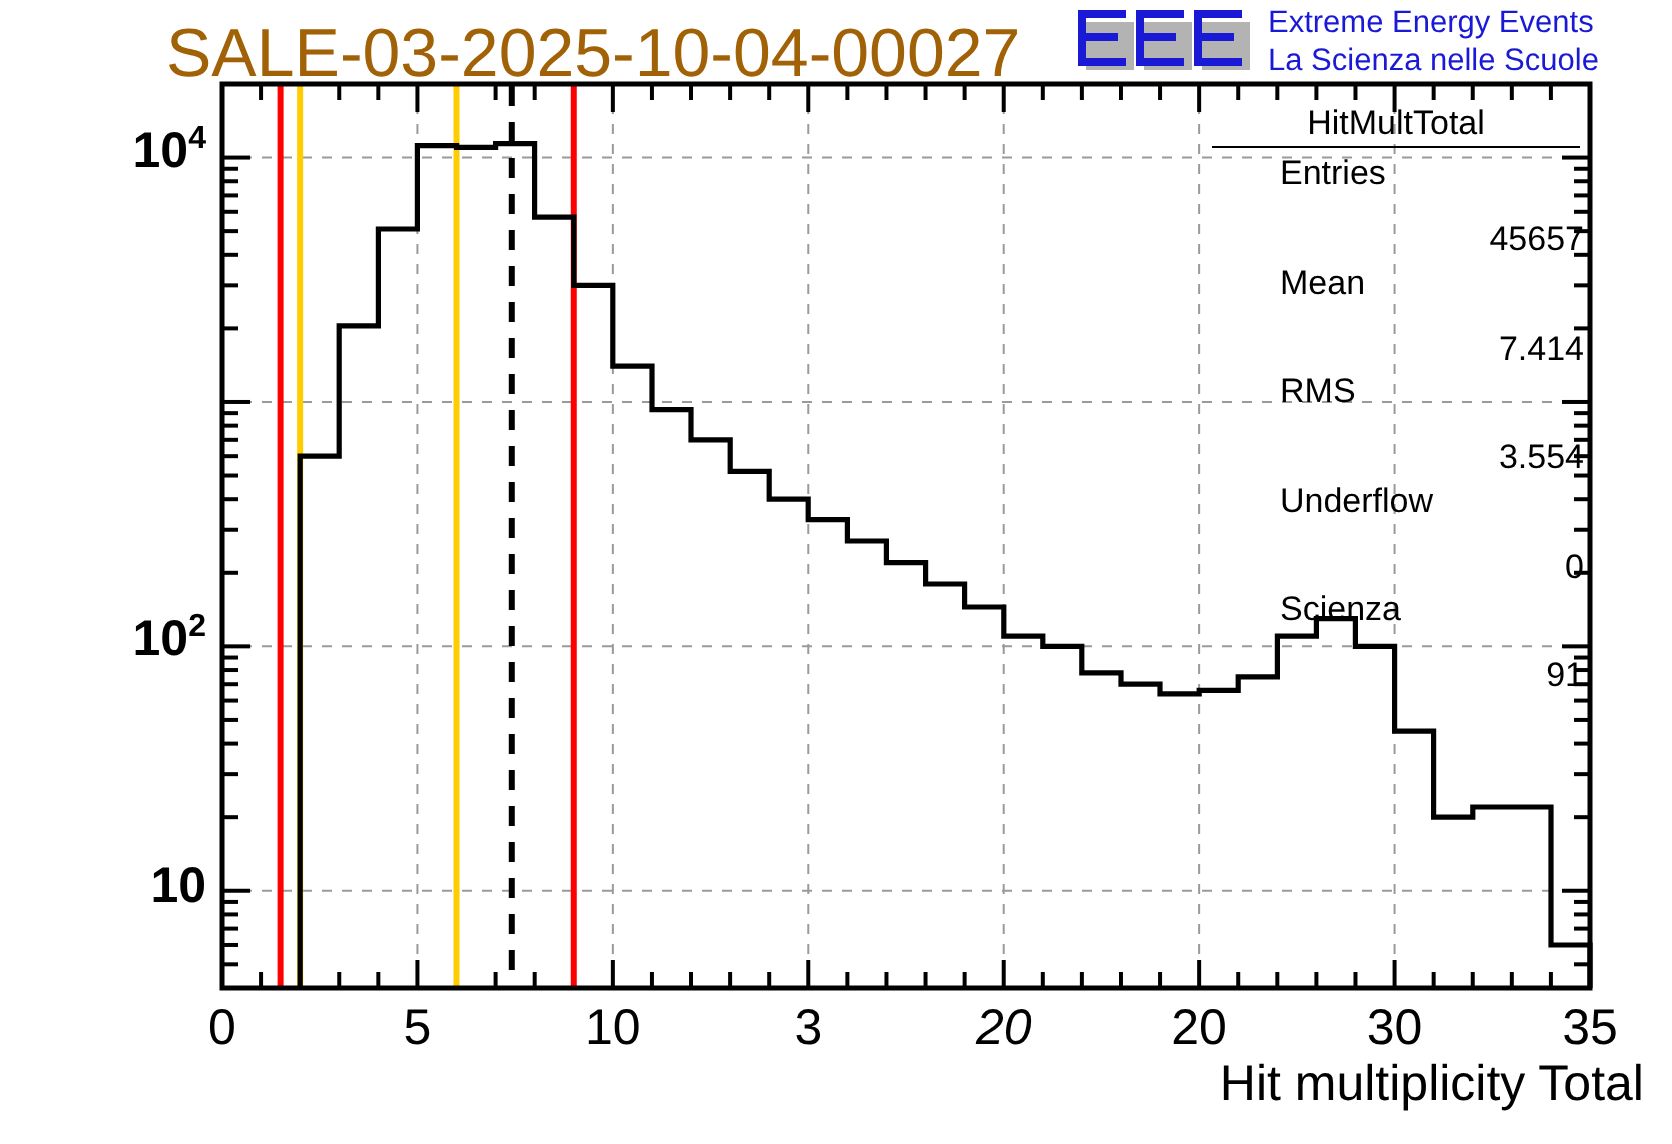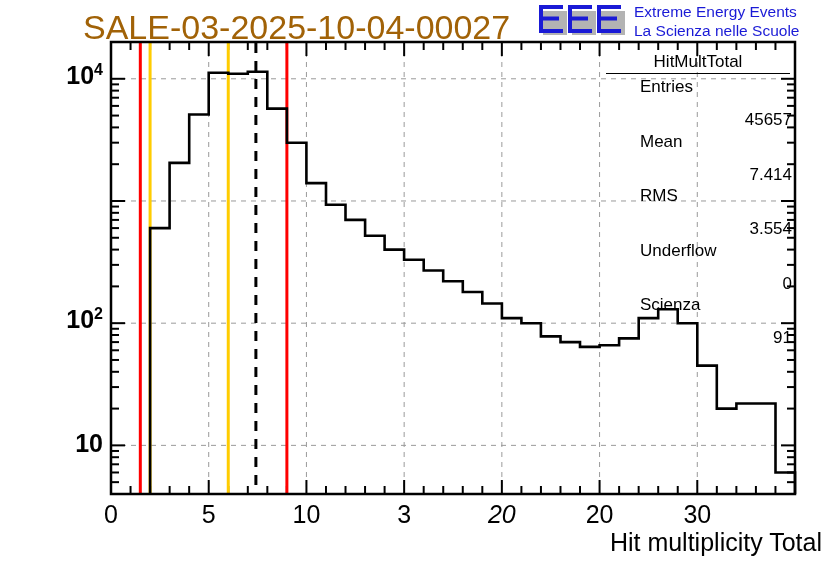--- a/index.html
+++ b/index.html
@@ -270,16 +270,17 @@
 
   <div class="abs" id="xaxis-title">Hit multiplicity Total</div>
 
 <div class="abs xlab" style="left: 71px; top: 500px; width: 80px;">0</div>
     <div class="abs xlab" style="left: 168.714px; top: 500px; width: 80px;">5</div>
     <div class="abs xlab" style="left: 266.429px; top: 500px; width: 80px;">10</div>
     <div class="abs xlab" style="left: 364.143px; top: 500px; width: 80px;">3</div>
     <div class="abs xlab" style="left: 461.857px; top: 500px; width: 80px; font-style: italic;">20</div>
     <div class="abs xlab" style="left: 559.571px; top: 500px; width: 80px;">20</div>
     <div class="abs xlab" style="left: 657.286px; top: 500px; width: 80px; text-align: center;">30</div>
+    <div class="abs xlab" style="left: 755px; top: 500px; width: 80px;">35</div>
     <div class="abs ylab" style="left: 0px; width: 103px; top: 429.373px;">10</div>
     <div class="abs ylab" style="left: 0px; width: 103px; top: 305.177px;">10<sup>2</sup></div>
     <div class="abs ylab" style="left: 0px; width: 103px; top: 60.7847px;">10<sup>4</sup></div>
   </div>
 
 </body></html>

